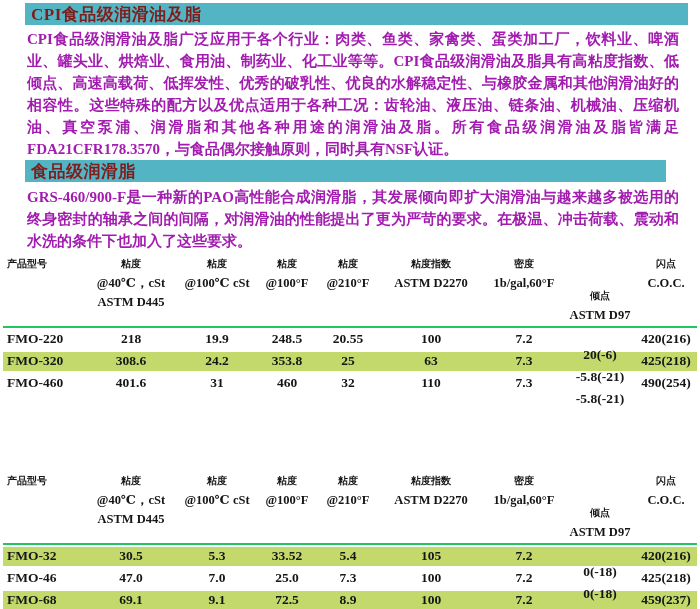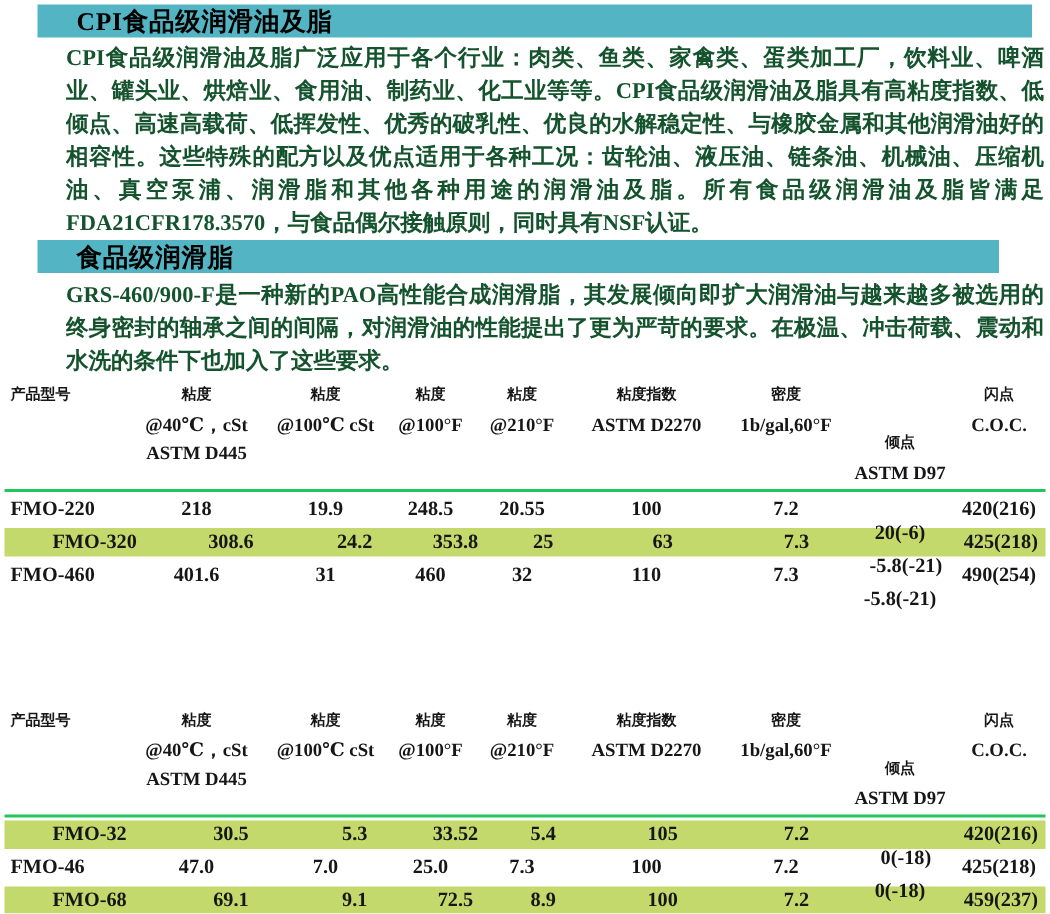--- a/index.html
+++ b/index.html
@@ -7,38 +7,38 @@
     position:relative;width:700px;height:609px;overflow:hidden;background:#ffffff;
     font-family:"Liberation Serif","DejaVu Serif",serif;
     font-weight:bold;color:#161616;
   }
   .section-bar{
     position:absolute;left:25px;height:22px;background:#53b5c3;
     display:flex;align-items:center;padding-left:6px;box-sizing:border-box;
   }
   #bar1{top:3px;width:663px;}
   #bar2{top:160px;width:641px;}
-  .section-title{font-size:17px;color:#000000;letter-spacing:0.5px;white-space:nowrap;margin-left:20px;}
+  .section-title{font-size:17px;color:#7f1d1d;letter-spacing:0.5px;white-space:nowrap;}
   .para{
-    position:absolute;left:44px;width:652px;margin:0;
-    font-size:15px;line-height:22px;text-align:justify;color:#14532d;
+    position:absolute;left:27px;width:652px;margin:0;
+    font-size:15px;line-height:22px;text-align:justify;color:#a21caf;
   }
   #p1{top:28px;height:132px;overflow:hidden;}
   #p2{top:186px;height:66px;overflow:hidden;}
   #p3{top:393px;height:66px;overflow:hidden;text-indent:2em;}
   .ptable{position:absolute;left:3px;width:694px;}
   #t1{top:254px;}
   #t2{top:471px;}
   .hrow{display:flex;align-items:flex-start;}
   .hcell{box-sizing:border-box;text-align:center;}
   .hlabel{font-size:10px;line-height:20px;}
   .hsub{font-size:12.5px;line-height:18.5px;white-space:nowrap;}
   .tbody{margin-top:1px;border-top:2px solid #22c55e;padding-top:2px;}
   .trow{display:flex;align-items:center;height:19px;margin-bottom:3px;font-size:13.5px;}
-  .trow.hl{background:#c3d96b;padding-left:28px;}
+  .trow.hl{background:#c3d96b;}
   .tcell{box-sizing:border-box;text-align:center;overflow:hidden;white-space:nowrap;}
   .c0{width:82px;text-align:left;padding-left:4px;}
   .c1{width:92px;}
   .c2{width:80px;}
   .c3{width:60px;}
   .c4{width:62px;}
   .c5{width:104px;}
   .c6{width:82px;}
   .c7{width:70px;margin-top:32px;}
   .c8{width:62px;}

